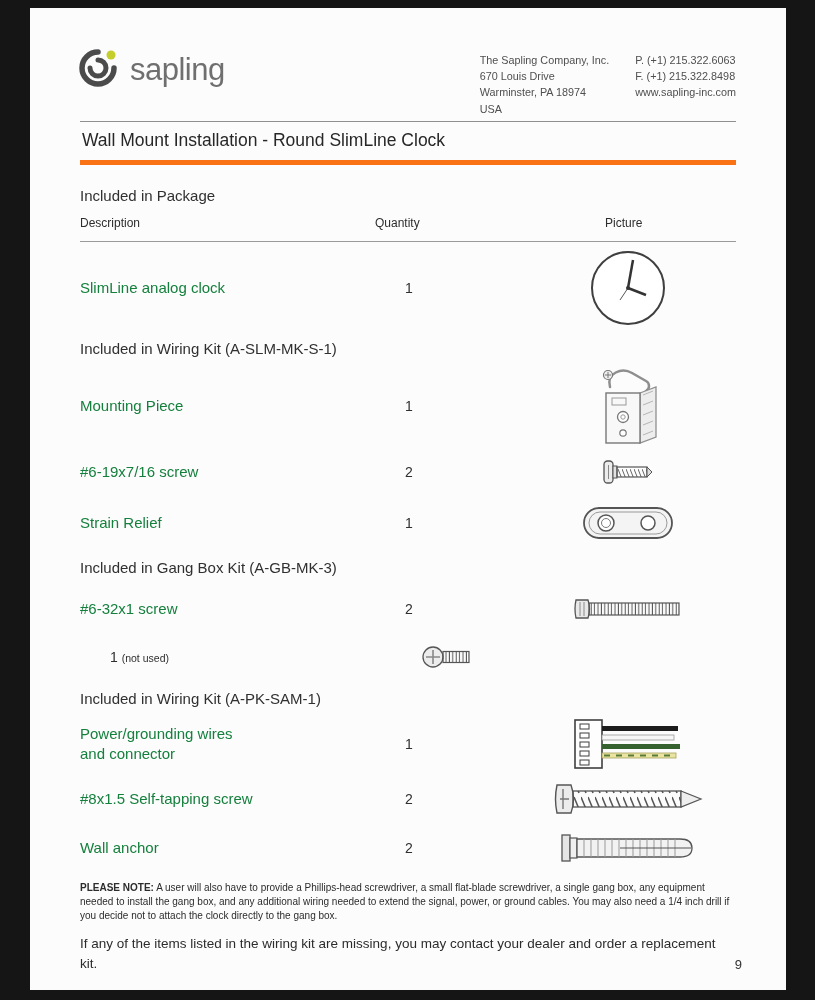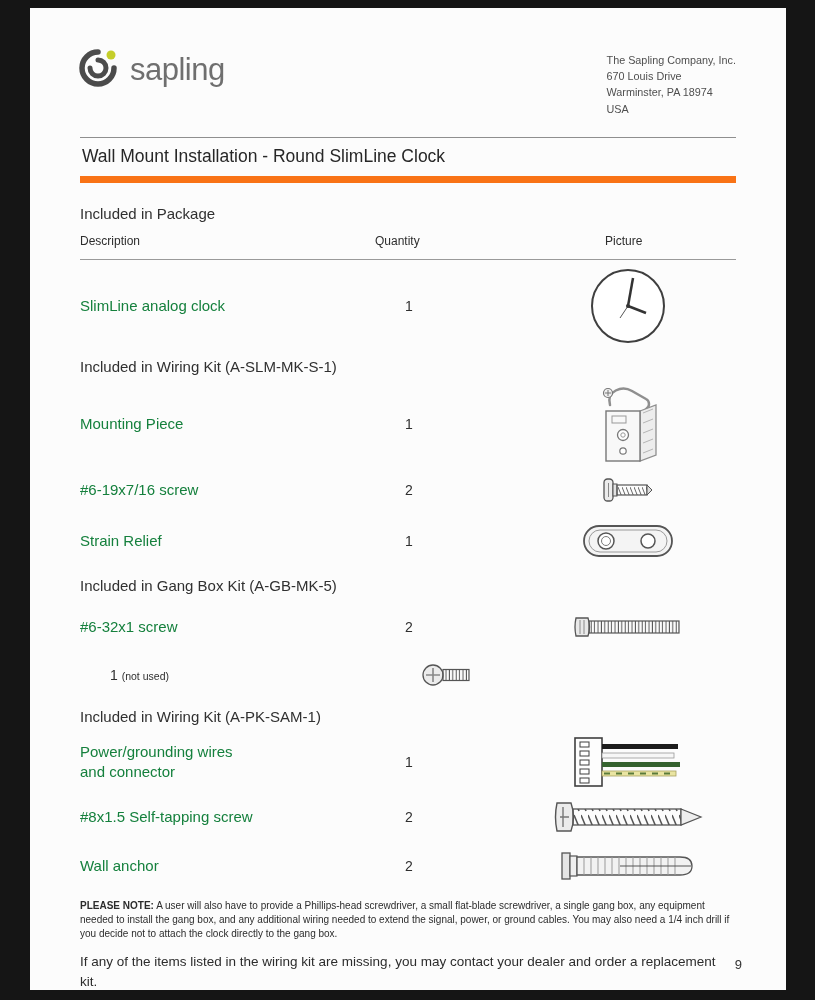--- a/index.html
+++ b/index.html
@@ -14,21 +14,21 @@
     background:#fcfcfc;box-sizing:border-box;
     padding:38px 50px 23px 50px;overflow:hidden;
   }
   
   .hdr{display:flex;justify-content:space-between;align-items:flex-start;}
   .logo{display:flex;align-items:center;gap:10px;margin-left:-4px;}
   .logo-text{font-size:31px;color:#6f6f6f;letter-spacing:-0.5px;}
   .cinfo{display:flex;gap:26px;font-size:10.8px;color:#4f4f4f;line-height:1.5;padding-top:6px;}
   .cinfo-col{display:flex;flex-direction:column;}
   
-  .title-wrap{margin-top:20px;border-top:1px solid #8f8f8f;border-bottom:7px solid #f97316;padding:8px 2px 9px 2px;}
+  .title-wrap{margin-top:4px;border-top:1px solid #8f8f8f;border-bottom:5px solid #f97316;padding:8px 2px 9px 2px;}
   .title{font-size:17.5px;color:#272727;}
   
   .sec-heading{font-size:15px;color:#303030;margin:10px 0 8px 0;}
   .sec-heading.first{margin-top:22px;}
   
   .row{display:grid;grid-template-columns:295px 145px 1fr;align-items:center;}
   .col-hdr{margin-top:12px;padding-bottom:11px;border-bottom:1px solid #9a9a9a;margin-bottom:4px;font-size:12px;color:#2d2d2d;}
   .col-hdr .h-pic{padding-left:85px;}
   .desc{font-size:15px;color:#15803d;line-height:1.35;max-width:185px;}
   .desc-2l{max-width:160px;}
@@ -65,20 +65,25 @@
       </span>
       <span class="logo-text">sapling</span>
     </div>
     <div class="cinfo">
       <div class="cinfo-col">
         <span>The Sapling Company, Inc.</span>
         <span>670 Louis Drive</span>
         <span>Warminster, PA 18974</span>
         <span>USA</span>
       </div>
+      <div class="cinfo-col">
+        <span>P. (+1) 215.322.6063</span>
+        <span>F. (+1) 215.322.8498</span>
+        <span>www.sapling-inc.com</span>
+      </div>
     </div>
   </div>
 
   <div class="title-wrap">
     <div class="title">Wall Mount Installation - Round SlimLine Clock</div>
   </div>
 
   <div class="sec-heading first">Included in Package</div>
 
   <div class="row col-hdr">
@@ -148,21 +153,21 @@
       <svg width="92" height="38" viewBox="0 0 92 38">
         <rect x="2" y="4" width="88" height="30" rx="15" fill="#f4f4f4" stroke="#555" stroke-width="1.8"></rect>
         <rect x="7" y="8" width="78" height="22" rx="11" fill="none" stroke="#9a9a9a" stroke-width="1"></rect>
         <circle cx="24" cy="19" r="8" fill="#fff" stroke="#555" stroke-width="1.5"></circle>
         <circle cx="24" cy="19" r="4.5" fill="none" stroke="#7a7a7a" stroke-width="1"></circle>
         <circle cx="66" cy="19" r="7" fill="#fff" stroke="#555" stroke-width="1.5"></circle>
       </svg>
     </span>
   </div>
 
-  <div class="sec-heading">Included in Gang Box Kit (A-GB-MK-5)</div>
+  <div class="sec-heading">Included in Gang Box Kit (A-GB-MK-3)</div>
 
   <div class="row r-screwlg">
     <span class="desc">#6-32x1 screw</span>
     <span class="qty">2</span>
     <span class="pic">
       <svg width="110" height="28" viewBox="0 0 110 28">
         <defs>
             <pattern id="p-th2" width="3.4" height="12" patternUnits="userSpaceOnUse">
               <line x1="1.2" y1="0" x2="1.2" y2="12" stroke="#555" stroke-width="1"></line>
             </pattern>

